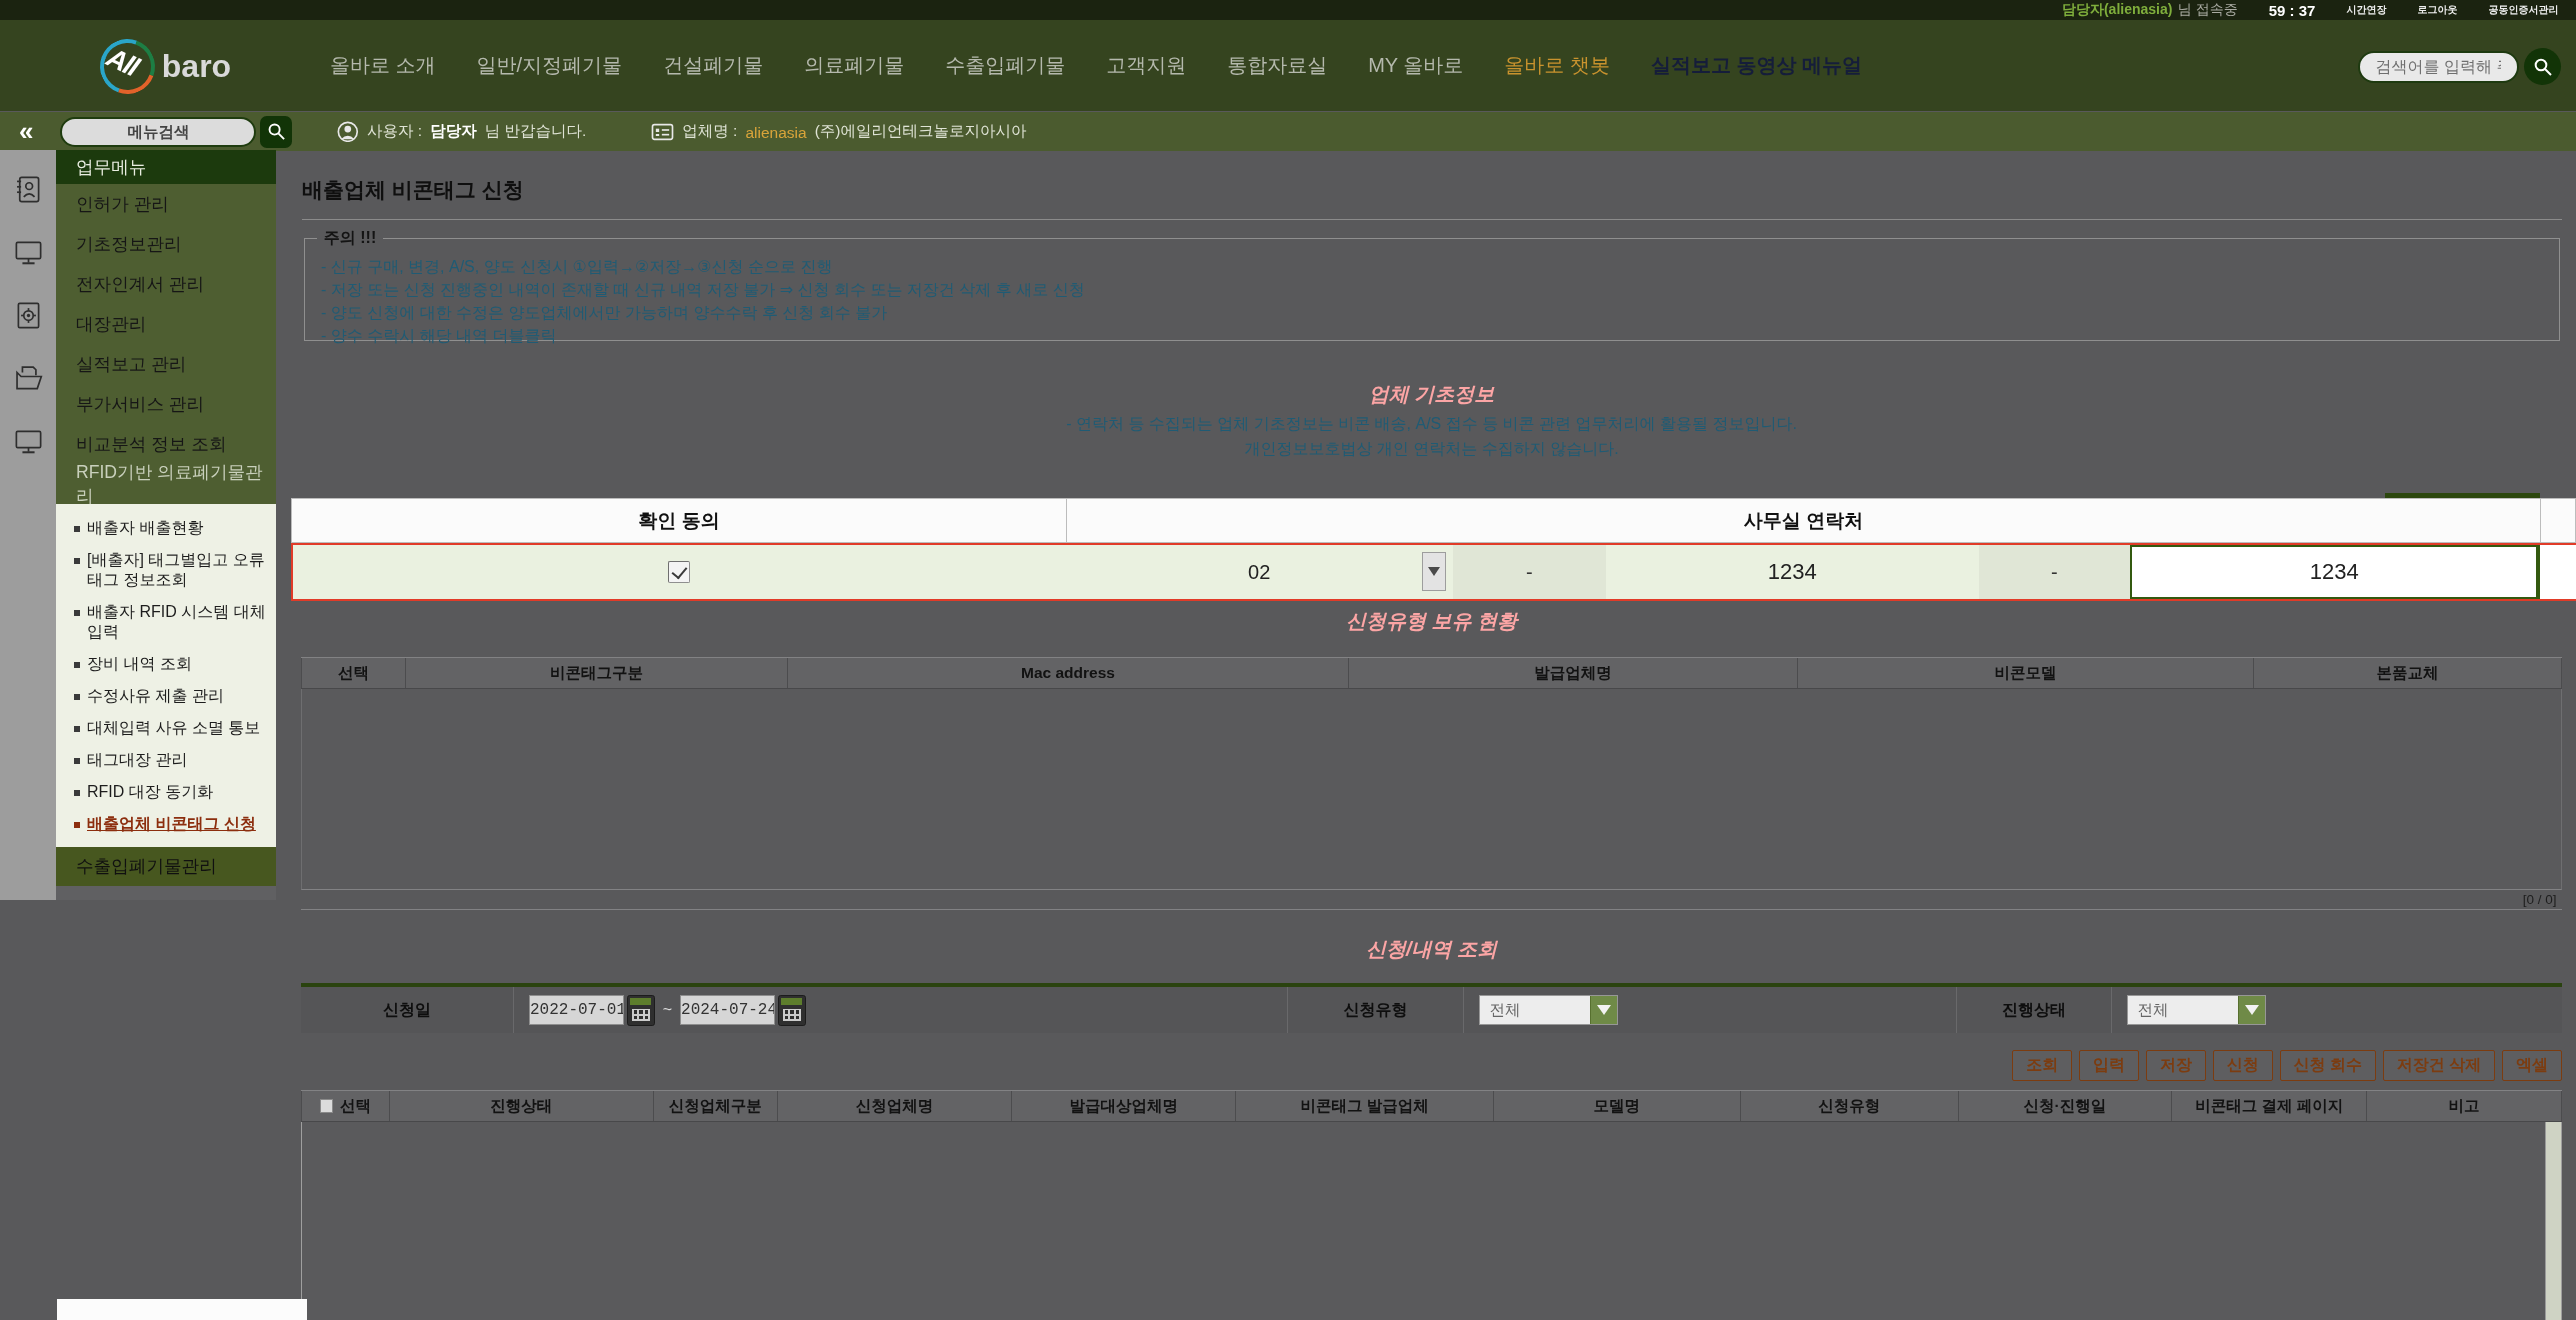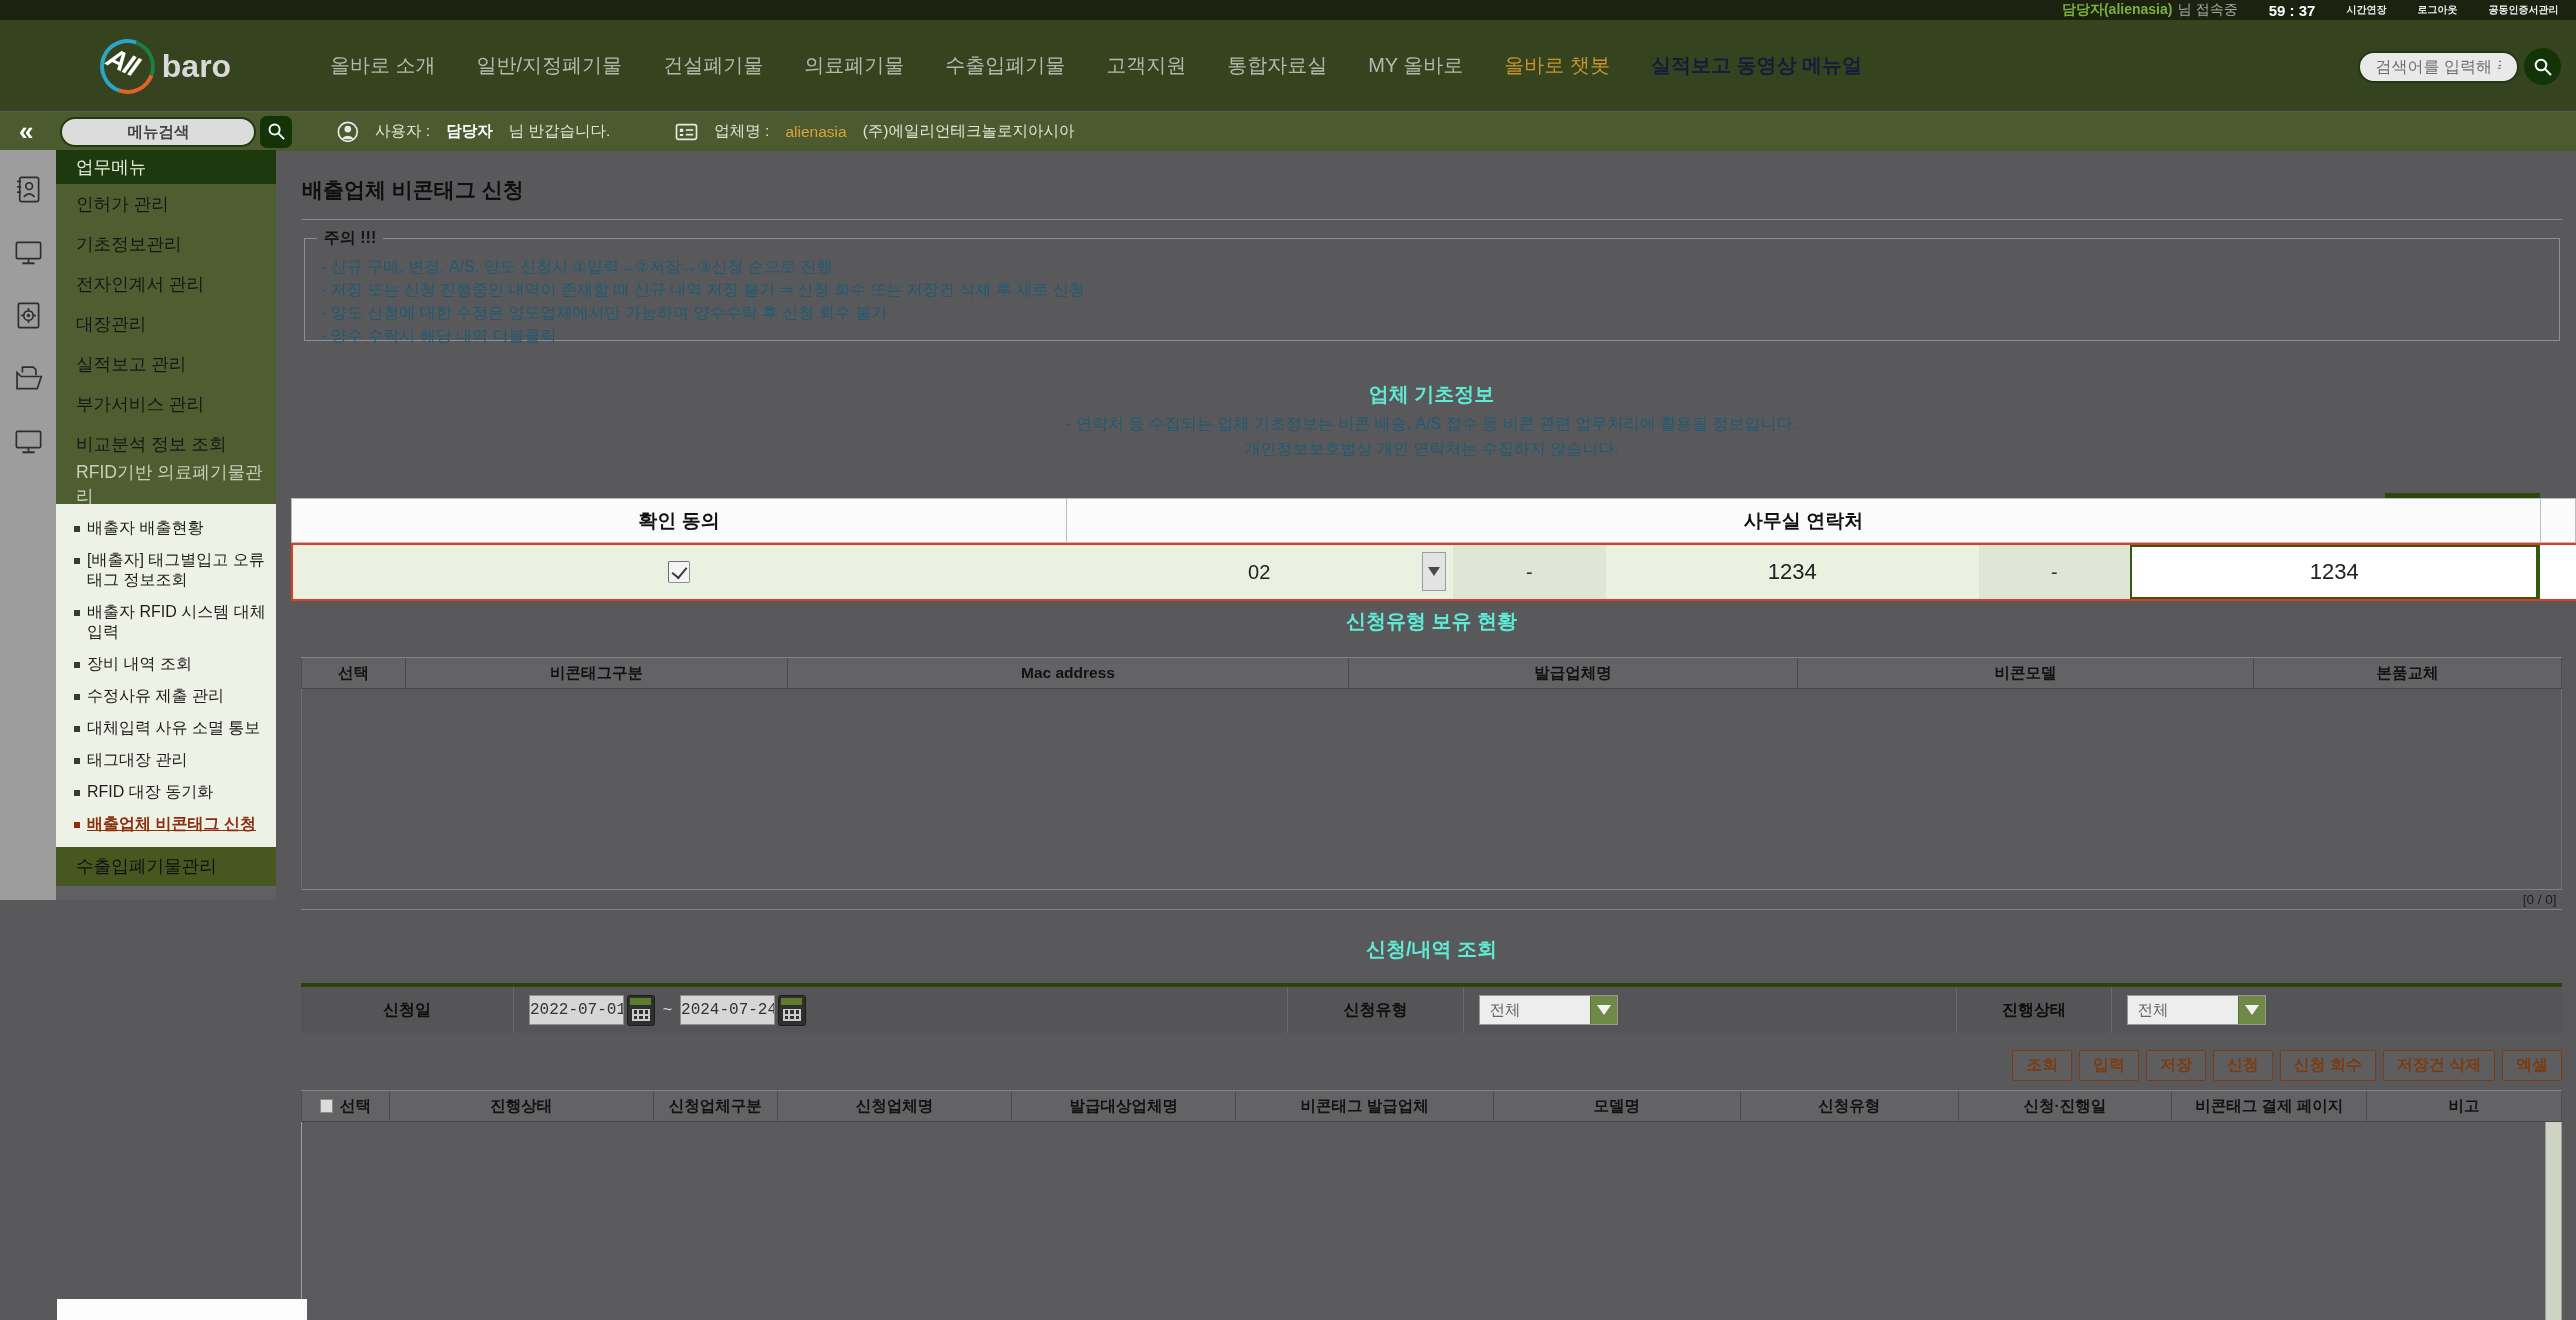--- a/index.html
+++ b/index.html
@@ -38,21 +38,21 @@
   
   .subheader { position:absolute; top:112px; left:0; right:0; height:39px; background:#4b5b2f;
     display:flex; align-items:center; color:#dfe3d5; font-size:15.5px; }
   .collapse { color:#ffffff; font-size:26px; font-weight:bold; margin-left:19px; cursor:pointer; line-height:27px; }
   .msearch { margin-left:27px; width:196px; height:30px; border-radius:15px; border:2px solid #1f3c0f;
     background:#dcdcdc; text-align:center; font-size:15.5px; font-weight:bold; color:#333;
     outline:none; font-family:inherit; }
   .msearch::placeholder { color:#444; font-weight:bold; }
   .msearch-btn { width:32px; height:32px; border-radius:6.8px; background:#123407; margin-left:4px;
     display:flex; align-items:center; justify-content:center; cursor:pointer; }
-  .sh-group { display:flex; align-items:center; gap:16px; }
+  .sh-group { display:flex; align-items:flex-end; gap:8px; }
   .sh-user { margin-left:45px; }
   .sh-comp { margin-left:65px; }
   .sh-bold { color:#ffffff; font-weight:bold; }
   .sh-orange { color:#d9a43a; }
   
   .icon-rail { position:absolute; left:0; top:150px; width:56px; height:750px; background:#9d9d9d; }
   .rail-icon { height:63px; display:flex; justify-content:center; padding-top:13.5px; cursor:pointer; }
   .icon-rail { padding-top:10.8px; }
   
   .sidebar { position:absolute; left:56px; top:150px; width:220px; height:750px;
@@ -73,21 +73,21 @@
   .side-rest { flex:1; background:#606062; }
   
   .page-title { position:absolute; left:302px; top:176px; font-size:21px; font-weight:bold; color:#0f0f0f; }
   .title-rule { position:absolute; left:302px; top:219px; width:2260px; height:1.4px; background:#8b8b8b; }
   .notice { position:absolute; left:304px; top:238px; width:2256px; height:103px; border:1.4px solid #8f8f8f; }
   .notice-legend { position:absolute; top:-10.8px; left:12px; background:#59595b; padding:0 6.8px;
     font-size:16px; font-weight:bold; color:#141414; }
   .notice-body { padding:16px 0 0 16px; }
   .notice-line { font-size:16px; color:#1f5b74; line-height:23px; }
   .centerwrap { position:absolute; left:301px; width:2261px; text-align:center; }
-  .sec-title { font-size:20px; font-weight:bold; color:#5eead4; }
+  .sec-title { font-size:20px; font-weight:bold; color:#fca5a5;font-style:italic; }
   .teal { font-size:16px; color:#1f5b74; }
   
   .consent { position:absolute; left:291px; top:498px; width:2285px; }
   .consent-greenbar { position:absolute; top:-4.7px; left:2094px; width:155px; height:4.7px; background:#2c470e; }
   .c-head { display:flex; height:45px; }
   .c-hcell { background:#fbfbfb; border:0.7px solid #bcbcbc; border-right:none; display:flex;
     align-items:center; justify-content:center; font-size:19px; font-weight:bold; color:#111; }
   .c-hcell:last-child { border-right:0.7px solid #bcbcbc; }
   .c-row { display:flex; height:58px; border-top:2.7px solid #e13b28; border-bottom:2.7px solid #e13b28;
     border-left:2px solid #e13b28; }

